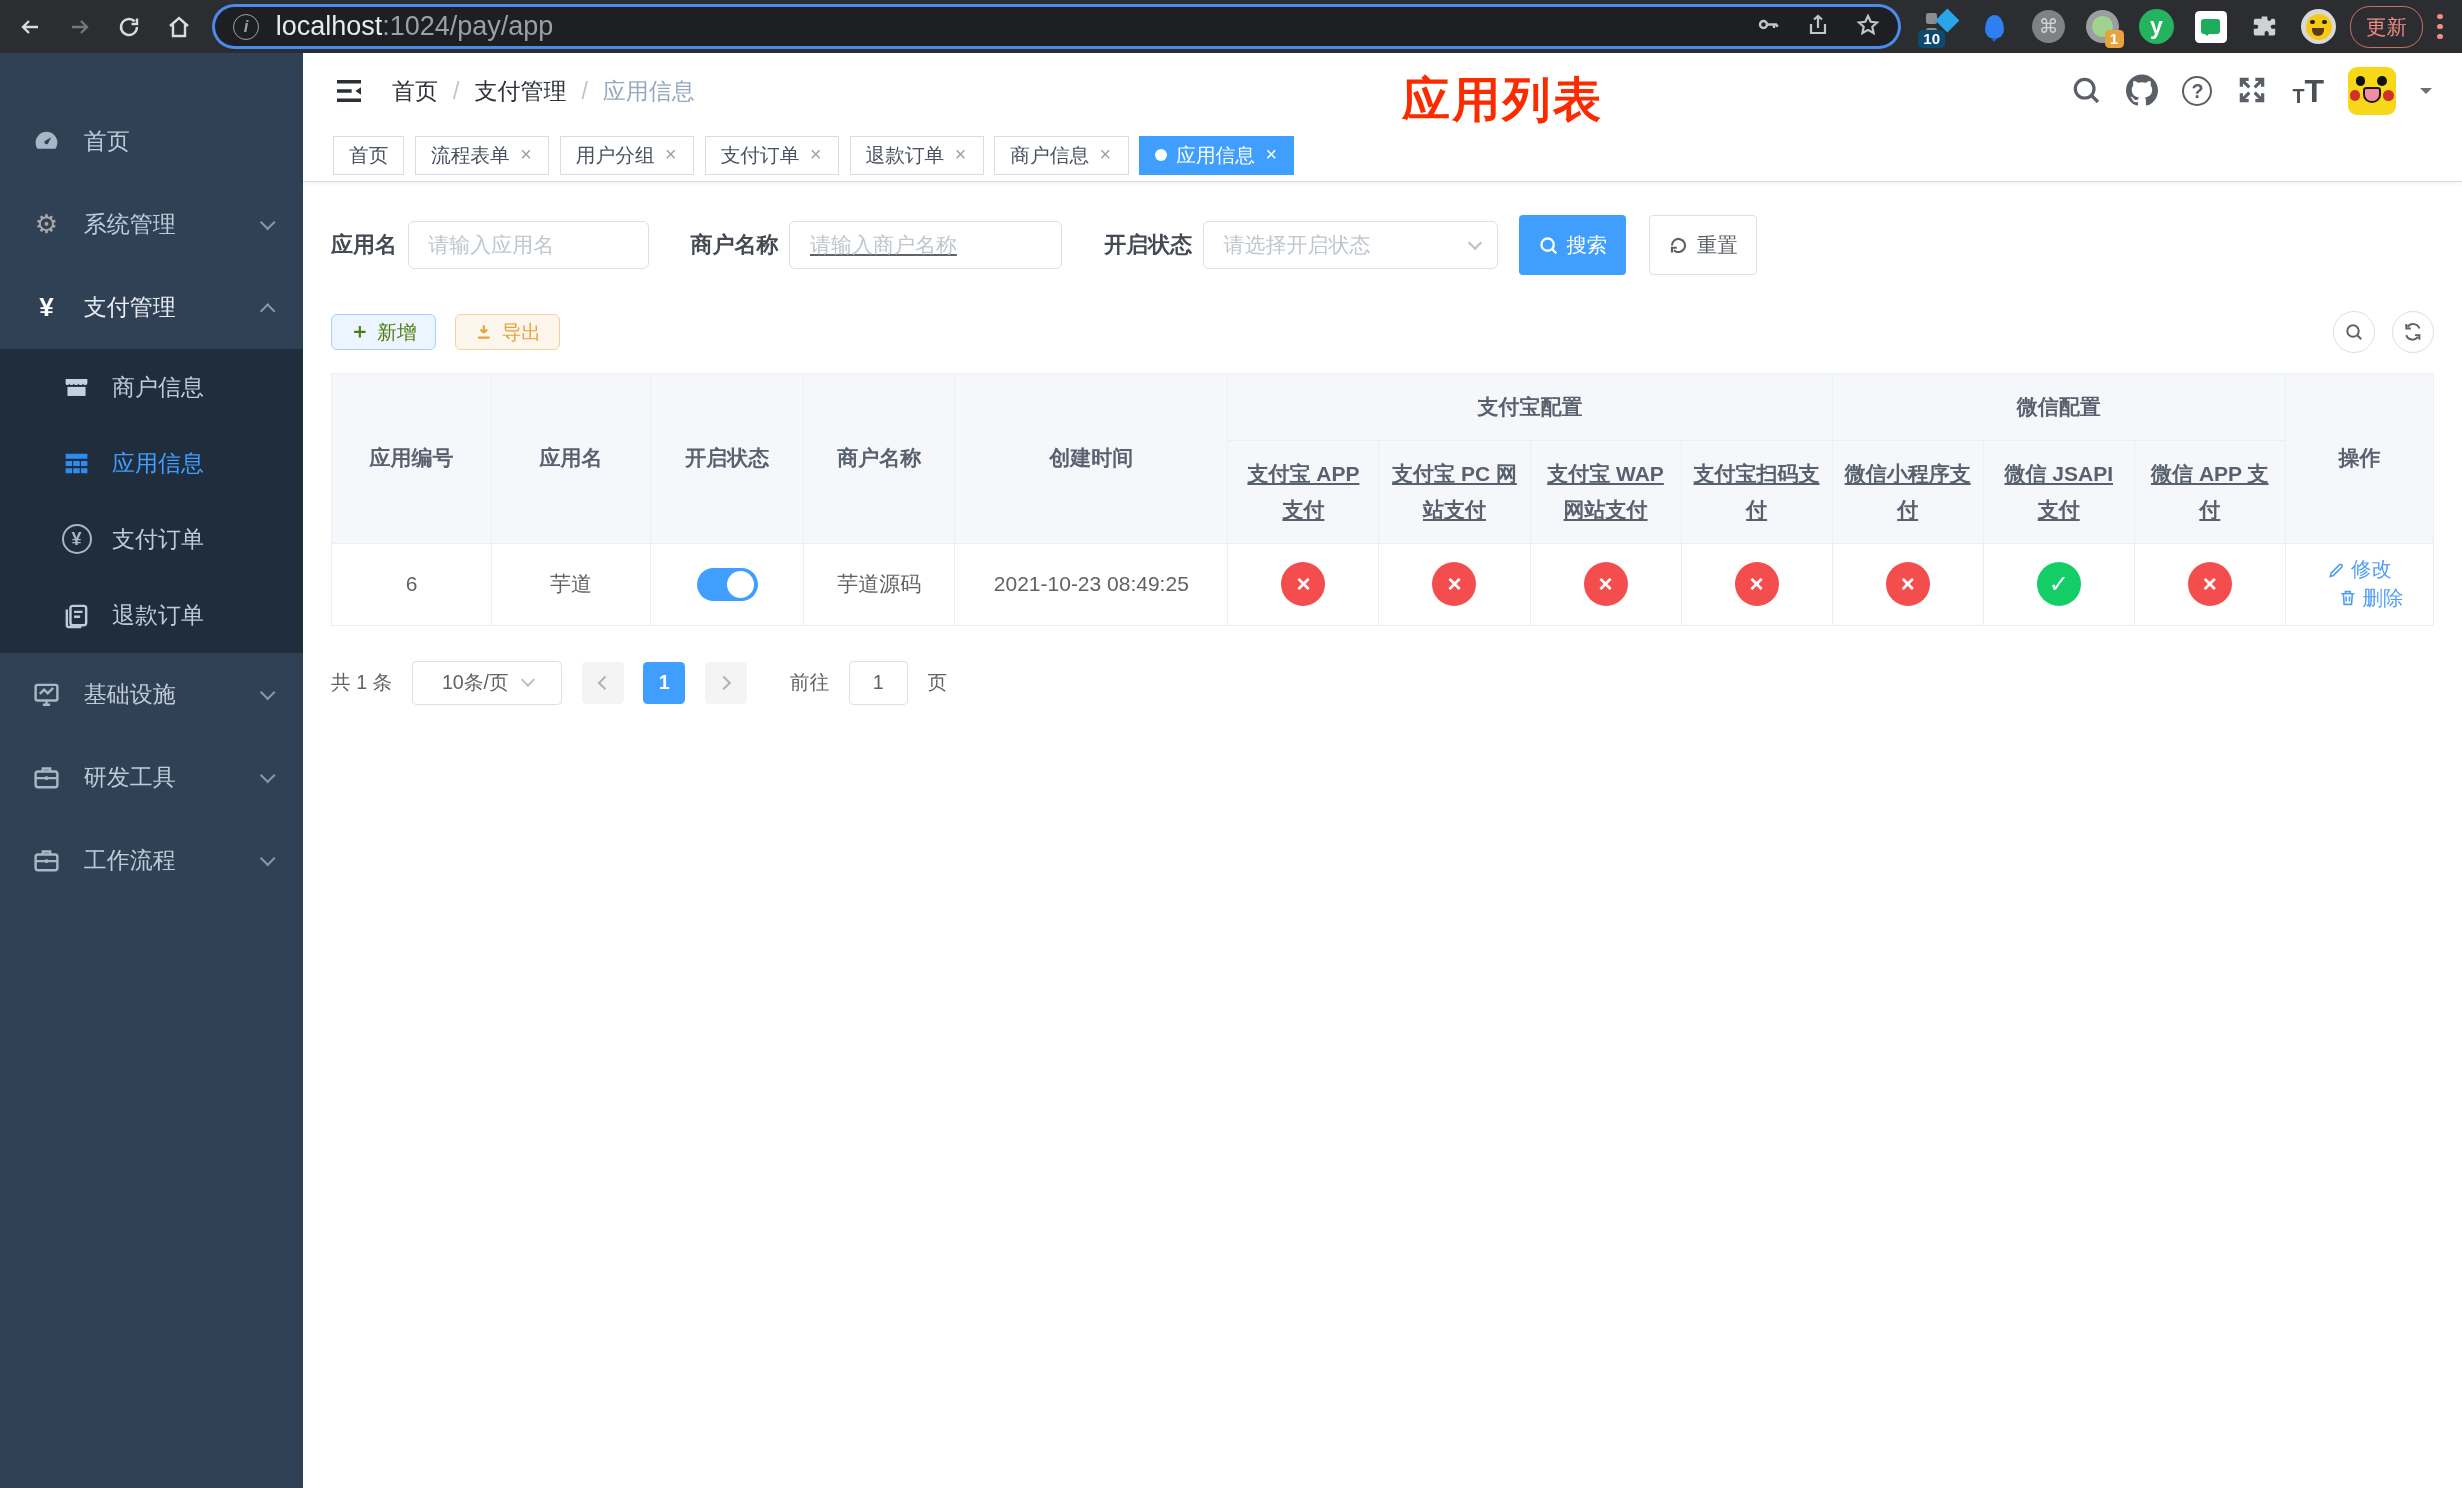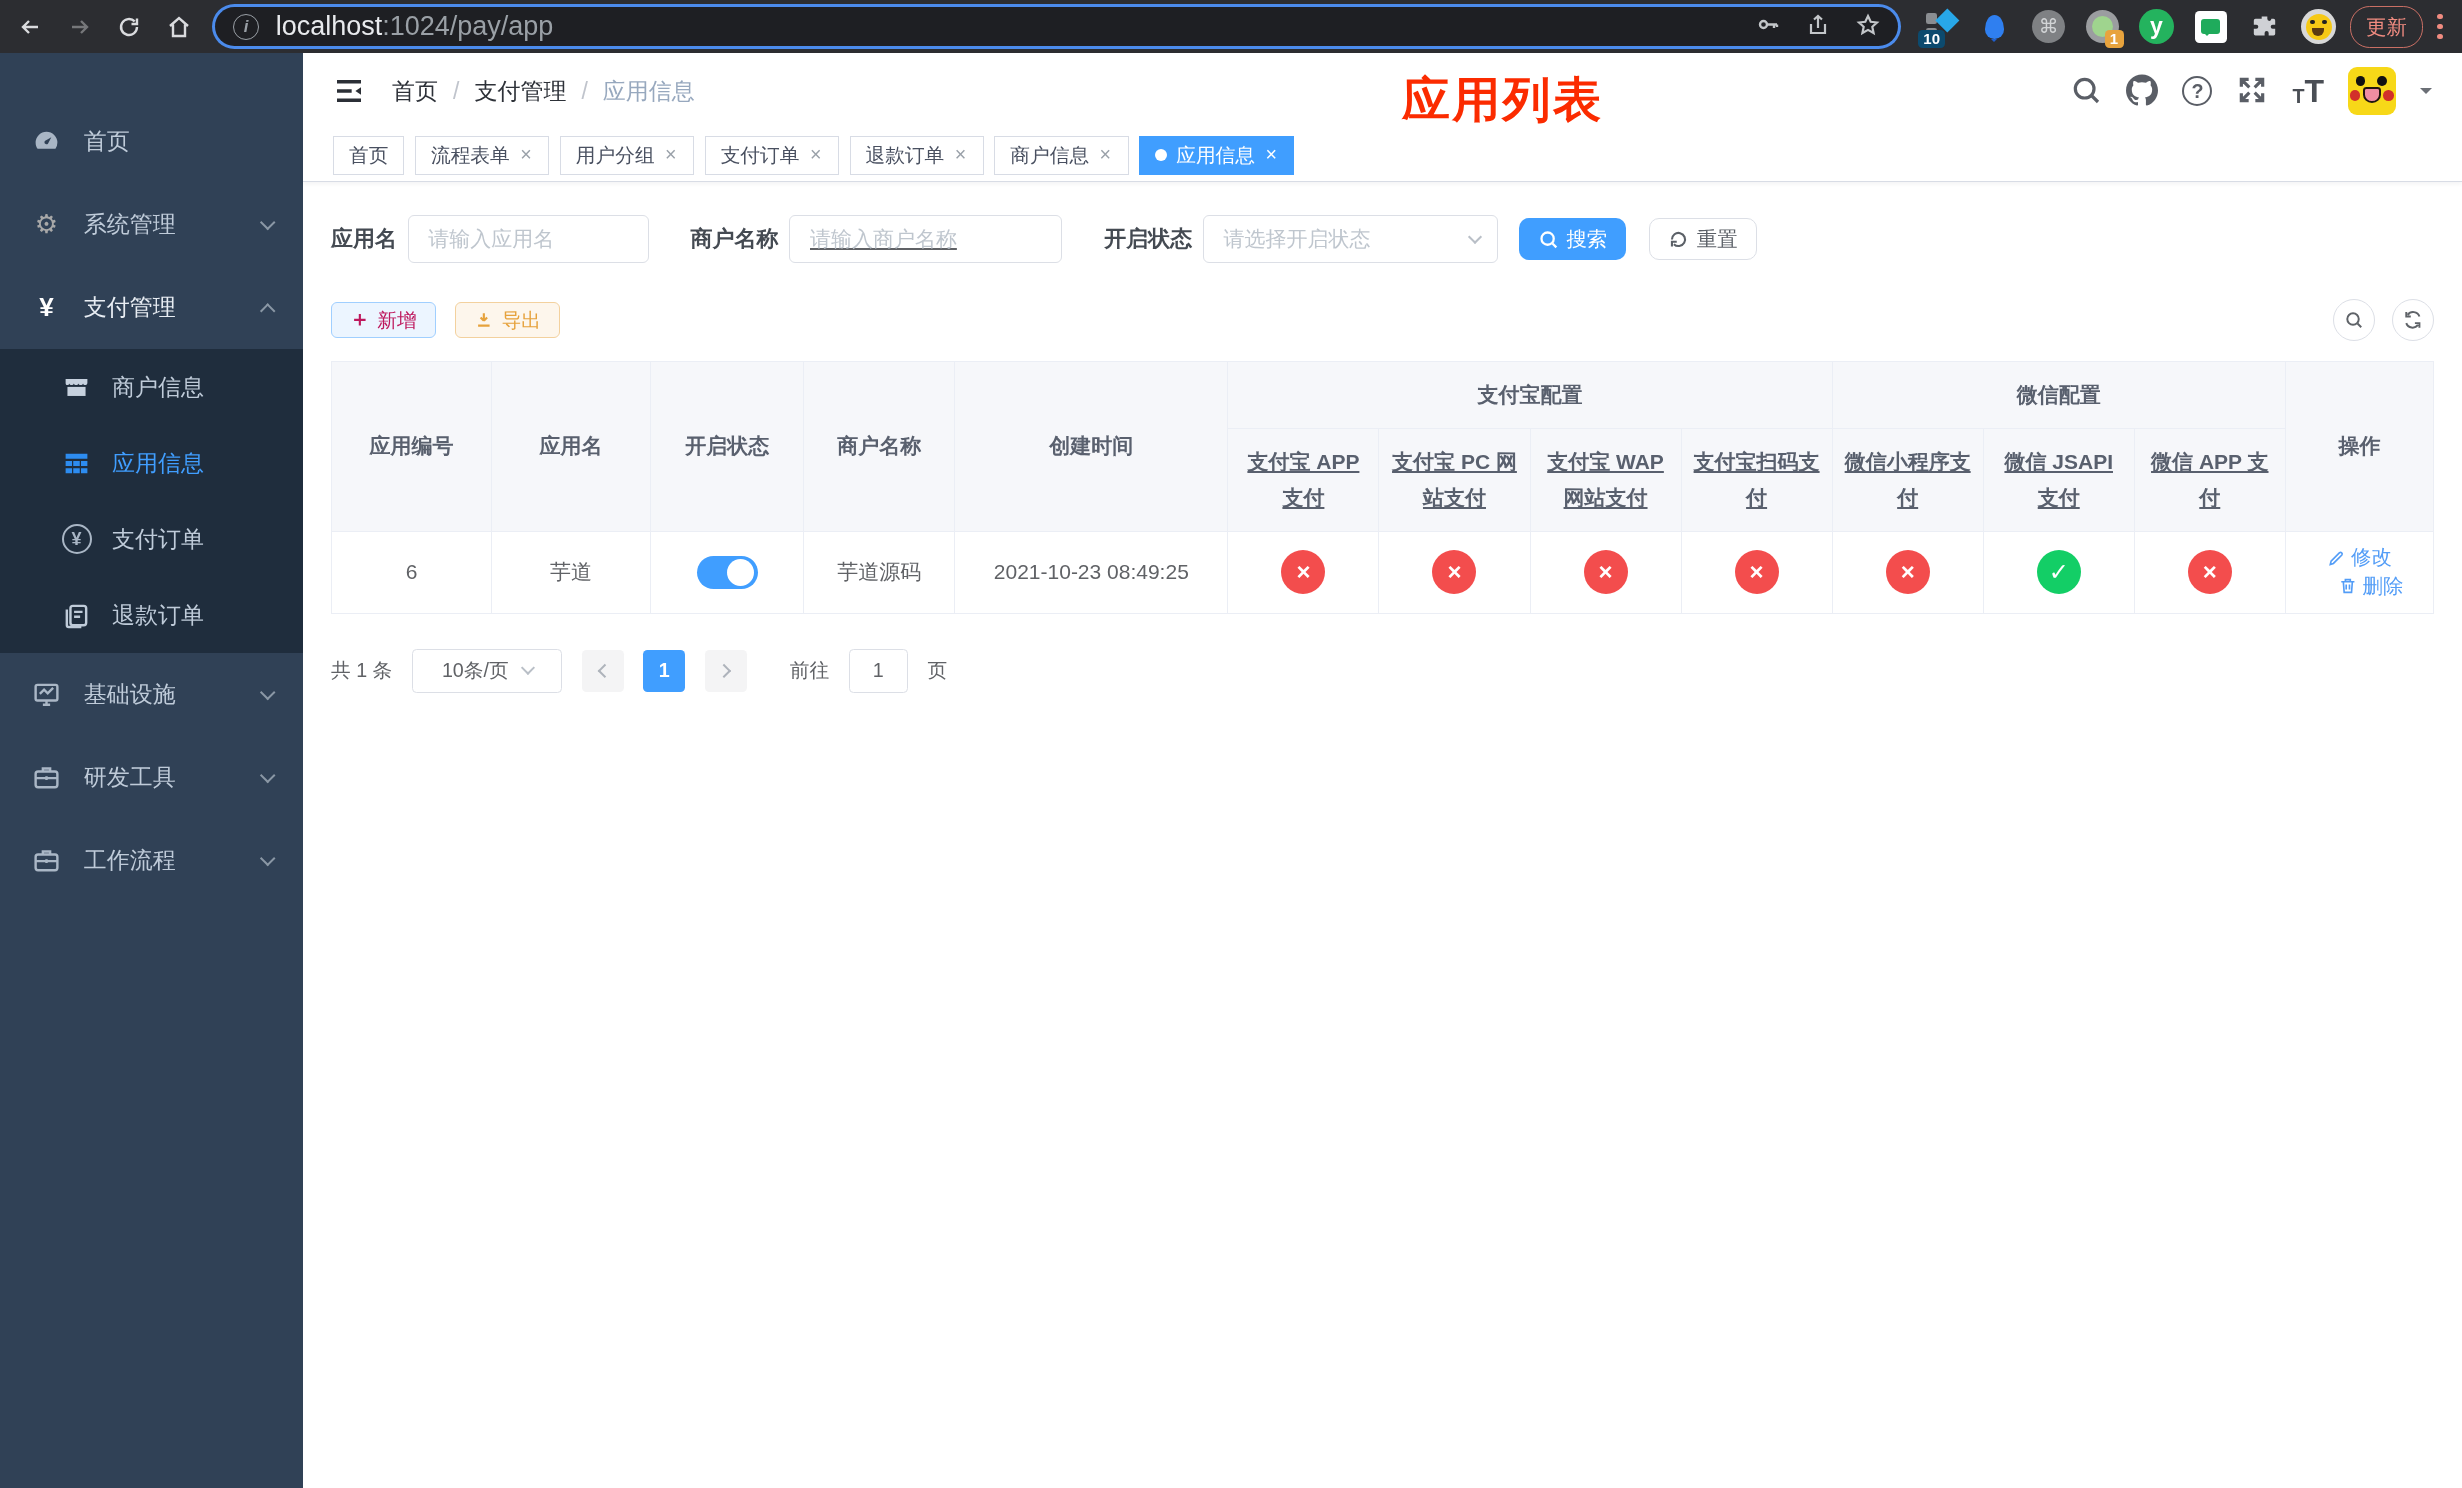--- a/index.html
+++ b/index.html
@@ -115,32 +115,32 @@
   .content { padding:33px 28px 0; }
   .search-row { display:flex; align-items:center; }
   .f-label { font-size:22px; font-weight:700; color:#444a52; margin-right:10.6px; white-space:nowrap; }
   .f-input { height:48px; border:1.5px solid #dcdfe6; border-radius:6px; font-size:21px; color:#606266;
     padding:0 19.7px; outline:none; font-family:inherit; background:#fff; }
   .f-input::placeholder { color:#bfc6ce; }
   .f-select { position:relative; display:flex; align-items:center; }
   .f-select .f-input { width:295px; padding-right:45px; }
   .sel-arrow { position:absolute; right:19.7px; width:9.8px; height:9.8px; border-right:2.3px solid #b9bfc7;
     border-bottom:2.3px solid #b9bfc7; transform:rotate(45deg) translateY(-3px); pointer-events:none; }
-  .btn { height:42px; display:inline-flex; align-items:center; justify-content:center; gap:7.6px;
-    border-radius:10px; font-size:20.4px; cursor:pointer; border:1.5px solid transparent; white-space:nowrap;
+  .btn { height:60px; display:inline-flex; align-items:center; justify-content:center; gap:7.6px;
+    border-radius:4px; font-size:20.4px; cursor:pointer; border:1.5px solid transparent; white-space:nowrap;
     font-family:inherit; }
   .btn svg { width:21px; height:21px; }
   .btn-primary { background:#409eff; color:#fff; padding:0 18px; margin-left:21px; }
   .btn-plain { background:#fff; color:#5b6067; border-color:#dcdfe6; padding:0 18px; margin-left:23px; }
 
   .toolbar-row { display:flex; align-items:center; margin-top:36px; }
   .btn-sm { height:36px; font-size:19.7px; border-radius:6px; padding:0 18px; gap:7.6px;
     display:inline-flex; align-items:center; cursor:pointer; border:1.5px solid; }
   .btn-sm svg { width:19.7px; height:19.7px; }
-  .btn-add { background:#ecf5ff; border-color:#a0cfff; color:#be185d; }
+  .btn-add { background:#ecf5ff; border-color:#a0cfff; color:#4d7c0f; }
   .btn-export { background:#fdf6ec; border-color:#f3d19e; color:#e6a23c; margin-left:19.7px; }
   .tb-right { margin-left:auto; display:flex; gap:16.7px; }
   .circ-btn { width:42px; height:42px; border-radius:50%; border:1.5px solid #dcdfe6; background:#fff;
     color:#5f6368; display:flex; align-items:center; justify-content:center; cursor:pointer; }
   .circ-btn svg { width:19.7px; height:19.7px; }
 
   
   table.grid { border-collapse:collapse; table-layout:fixed; width:2103px; margin-top:19.7px;
     font-size:21px; color:#606266; }
   .grid th, .grid td { border:1.5px solid #ebeef5; text-align:center; vertical-align:middle; }

